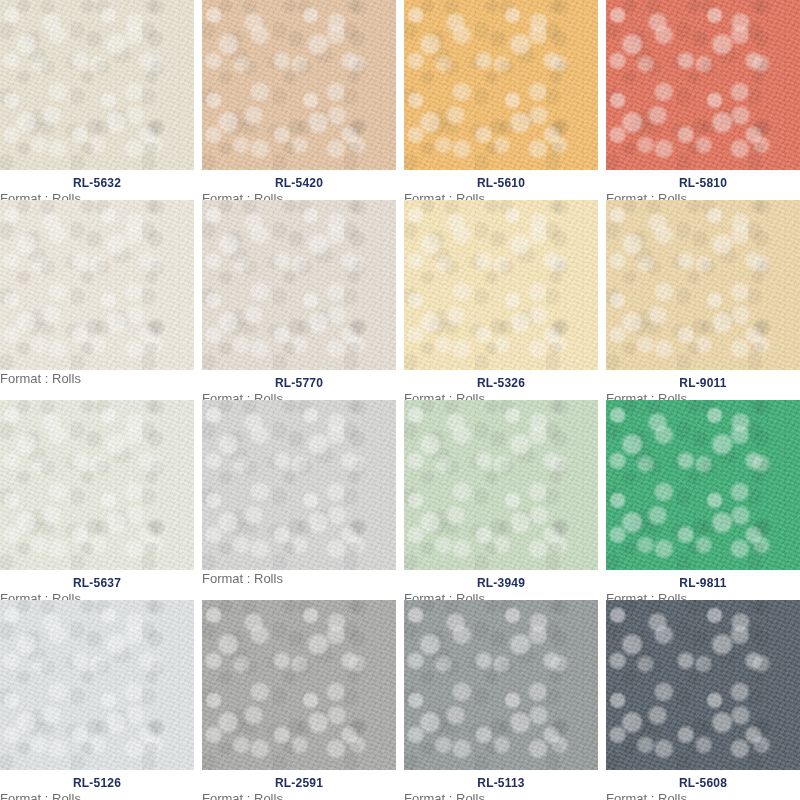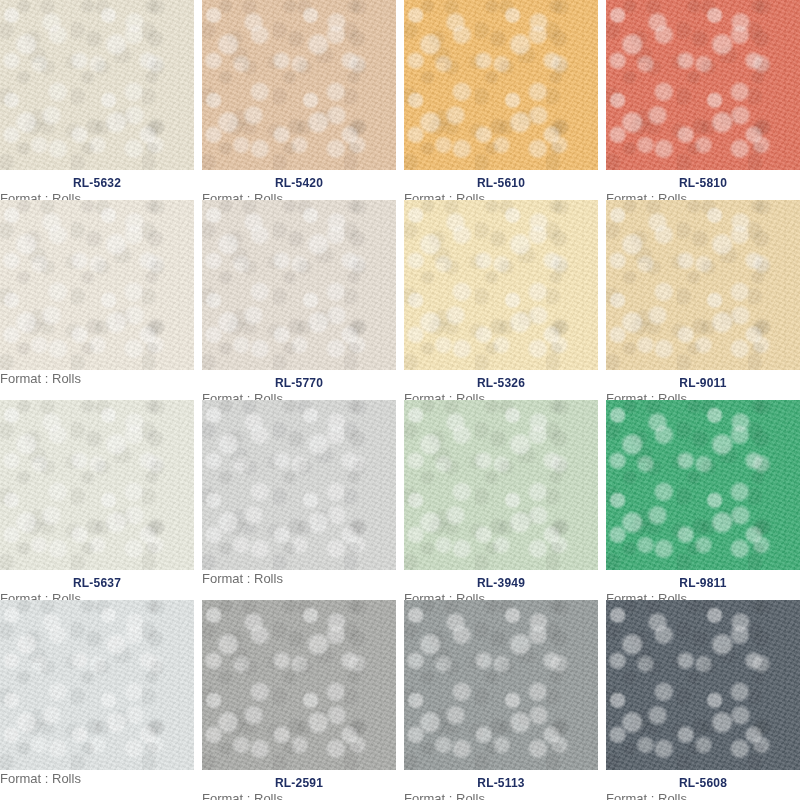--- a/index.html
+++ b/index.html
@@ -177,20 +177,21 @@
     <div class="swatch-card">
       <div class="swatch-image" style="background-color: rgb(58, 171, 115);"></div>
       <div class="card-body">
         <div class="swatch-title">RL-9811</div>
         <div class="swatch-format">Format : Rolls</div>
       </div>
     </div>
     <div class="swatch-card">
       <div class="swatch-image" style="background-color: rgb(223, 228, 228);"></div>
       <div class="card-body">
+        <div class="swatch-title">RL-5126</div>
         <div class="swatch-format">Format : Rolls</div>
       </div>
     </div>
     <div class="swatch-card">
       <div class="swatch-image" style="background-color: rgb(169, 170, 167);"></div>
       <div class="card-body">
         <div class="swatch-title">RL-2591</div>
         <div class="swatch-format">Format : Rolls</div>
       </div>
     </div>

